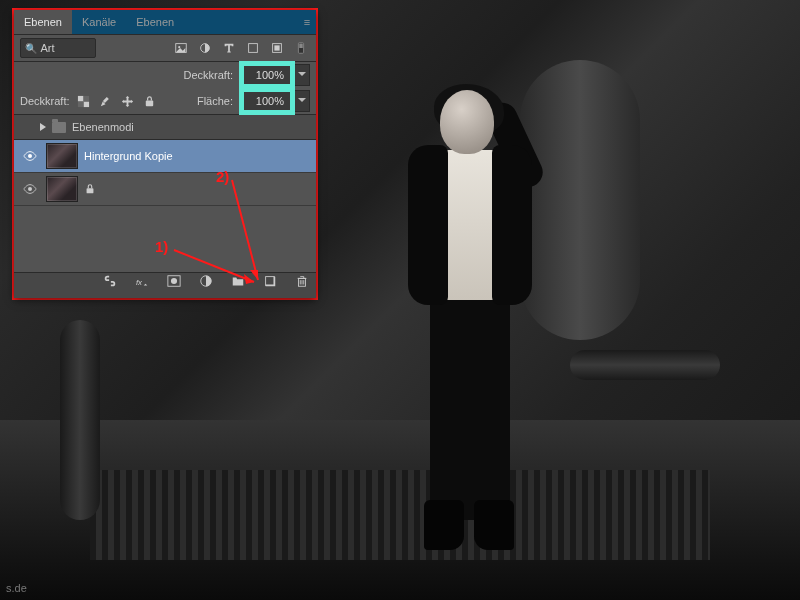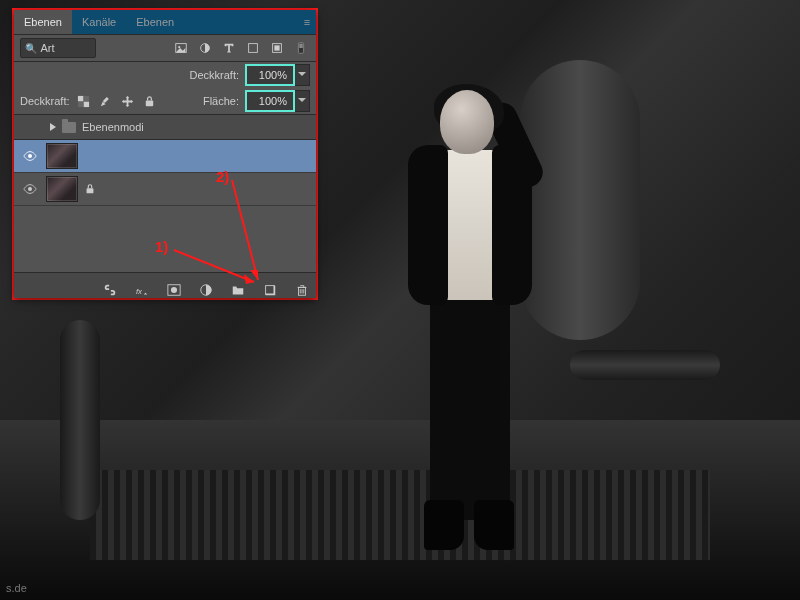--- a/index.html
+++ b/index.html
@@ -38,47 +38,47 @@
 .iconbtn{width:18px;height:18px;display:flex;align-items:center;justify-content:center;color:#ccc;border-radius:2px}
 .iconbtn svg{width:14px;height:14px;fill:#ccc}
 .spacer{flex:1}
 
 .sep{height:1px;background:#2a2a2a;margin:0}
 
 .select{background:#3a3a3a;border:1px solid #2a2a2a;border-radius:2px;height:18px;line-height:18px;padding:0 18px 0 6px;position:relative;color:#ddd;min-width:108px}
 .select:after{content:"";position:absolute;right:5px;top:7px;border:4px solid transparent;border-top-color:#bbb}
 .label{color:#ccc}
 .pct{display:flex;align-items:center}
-.pct .val{background:#3a3a3a;border:2px solid #5eead4;height:18px;line-height:18px;padding:0 6px;min-width:34px;text-align:right;color:#ddd}
+.pct .val{background:#3a3a3a;border:5px solid #5eead4;height:18px;line-height:18px;padding:0 6px;min-width:34px;text-align:right;color:#ddd}
 .pct .dd{width:14px;height:20px;border:1px solid #2a2a2a;border-left:none;background:#3a3a3a;position:relative}
 .pct .dd:after{content:"";position:absolute;left:3px;top:7px;border:4px solid transparent;border-top-color:#bbb}
 
 .lockbar{display:flex;align-items:center;height:26px;padding:0 6px;gap:6px}
 .lockbar .micon{width:16px;height:16px;display:flex;align-items:center;justify-content:center}
 .lockbar .micon svg{width:13px;height:13px;fill:#ccc}
 
-.group-row{display:flex;align-items:center;height:24px;background:#4a4a4a;border-top:1px solid #2a2a2a;border-bottom:1px solid #2a2a2a;padding:0 10px;gap:6px}
+.group-row{display:flex;align-items:center;height:24px;background:#4a4a4a;border-top:1px solid #2a2a2a;border-bottom:1px solid #2a2a2a;padding:0 0;gap:6px}
 .eye-col{width:20px;display:flex;justify-content:center}
 .tri{width:0;height:0;border-top:4px solid transparent;border-bottom:4px solid transparent;border-left:6px solid #ccc}
 .folder{width:14px;height:11px;background:#777;border-radius:1px;position:relative}
 .folder:before{content:"";position:absolute;left:0;top:-3px;width:6px;height:3px;background:#777;border-radius:1px 1px 0 0}
 
 .layer{display:flex;align-items:center;height:32px;border-bottom:1px solid #3a3a3a;padding:0 6px;gap:6px}
 .layer.sel{background:#6a8bb5;color:#fff}
 .eye{width:14px;height:14px}
 .eye svg{width:14px;height:14px;fill:#ccc}
 .layer.sel .eye svg{fill:#fff}
 .thumb{width:30px;height:24px;border:1px solid #222;background:linear-gradient(135deg,#2a2326,#5a4a4e 40%,#2a2326 70%);box-shadow:inset 0 0 0 1px rgba(255,255,255,.15)}
 .lname{flex:1}
 .lockicon{width:12px;height:12px}
 .lockicon svg{width:12px;height:12px;fill:#ccc}
 
 .layer-empty{height:64px}
 
-.bottombar{position:absolute;left:0;bottom:0;width:100%;height:26px;background:#474747;border-top:1px solid #2a2a2a;display:flex;align-items:flex-end;justify-content:flex-end;padding:0 6px;gap:16px;box-sizing:border-box}
+.bottombar{position:absolute;left:0;bottom:0;width:100%;height:26px;background:#474747;border-top:1px solid #2a2a2a;display:flex;align-items:flex-start;justify-content:flex-end;padding:0 6px;gap:16px;box-sizing:border-box}
 .bottombar .bicon{width:16px;height:16px;display:flex;align-items:center;justify-content:center}
 .bottombar .bicon svg{width:14px;height:14px;fill:#ccc}
 
 
 .anno{position:absolute;color:#ff1a1a;font-size:15px;font-weight:bold;pointer-events:none}
 .arrow{position:absolute;pointer-events:none}
 .arrow line{stroke:#ff1a1a;stroke-width:2}
 .arrow polygon{fill:#ff1a1a}
 </style>
 </head>
@@ -209,20 +209,21 @@
       </div>
 
       <div class="layer sel">
         <div class="eye-col">
             <div class="eye"><svg viewBox="0 0 16 16">
                 <path d="M8 3 C4 3 1 8 1 8 s3 5 7 5 7-5 7-5 S12 3 8 3 Z" fill="none" stroke="currentColor"></path>
                 <circle cx="8" cy="8" r="2.3"></circle>
               </svg></div>
           </div>
         <div class="thumb"></div>
+        <div class="lname">Hintergrund Kopie</div>
       </div>
 
       <div class="layer">
         <div class="eye-col">
             <div class="eye"><svg viewBox="0 0 16 16">
                 <path d="M8 3 C4 3 1 8 1 8 s3 5 7 5 7-5 7-5 S12 3 8 3 Z" fill="none" stroke="#ccc"></path>
                 <circle cx="8" cy="8" r="2.3"></circle>
               </svg></div>
           </div>
         <div class="thumb"></div>

